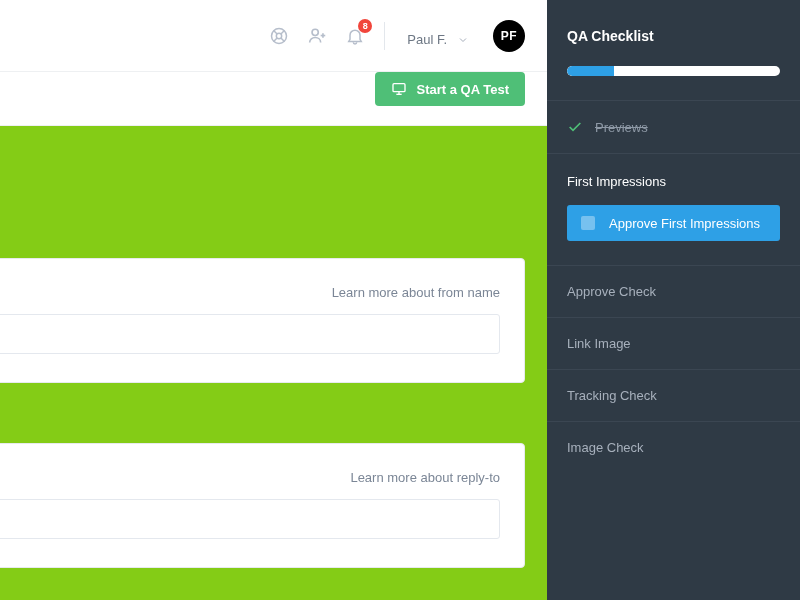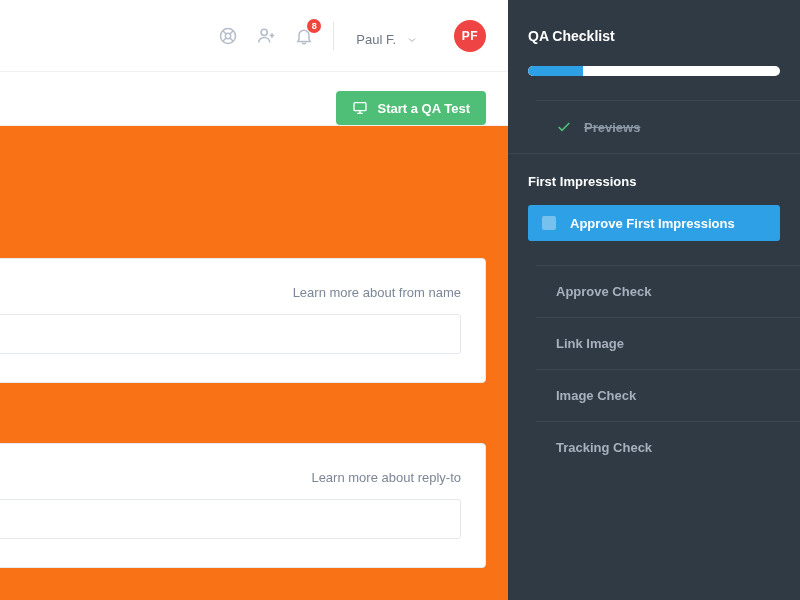--- a/index.html
+++ b/index.html
@@ -1,54 +1,54 @@
 <!DOCTYPE html>
 <html><head>
 <meta charset="utf-8">
 <style>
   * { box-sizing: border-box; margin: 0; padding: 0; }
   html, body { width: 800px; height: 600px; font-family: -apple-system, BlinkMacSystemFont, "Segoe UI", Helvetica, Arial, sans-serif; background: #f5f6f7; overflow: hidden; }
   .app { display: flex; width: 100%; height: 100%; }
   .main { flex: 1 1 auto; display: flex; flex-direction: column; background: #fff; min-width: 0; }
-  .sidebar { width: 292px; background: #2f3a45; color: #fff; display: flex; flex-direction: column; }
+  .sidebar { width: 253px; background: #2f3a45; color: #fff; display: flex; flex-direction: column; }
 
   
   .topbar { height: 72px; display: flex; align-items: center; justify-content: flex-end; padding: 0 22px; gap: 16px; border-bottom: 1px solid #eef0f2; background: #fff; }
   .topbar .icon-btn { position: relative; width: 22px; height: 22px; display: inline-flex; align-items: center; justify-content: center; color: #b6becb; cursor: pointer; }
   .topbar .icon-btn svg { display: block; }
   .badge { position: absolute; top: -6px; right: -6px; background: #f1453b; color: #fff; font-size: 9px; font-weight: 700; line-height: 14px; min-width: 14px; height: 14px; border-radius: 7px; text-align: center; padding: 0 3px; }
   .vsep { width: 1px; height: 28px; background: #e3e7ec; margin: 0 6px 0 2px; }
   .user-chip { display: inline-flex; align-items: center; gap: 10px; color: #6d7784; font-size: 13px; cursor: pointer; margin-top: 8px; }
-  .avatar { width: 32px; height: 32px; border-radius: 50%; background: #ef4444; color: #fff; display: inline-flex; align-items: center; justify-content: center; font-size: 12px; font-weight: 600; letter-spacing: 0.5px; margin-left: 20px; }
+  .avatar { width: 32px; height: 32px; border-radius: 50%; background: #000000; color: #fff; display: inline-flex; align-items: center; justify-content: center; font-size: 12px; font-weight: 600; letter-spacing: 0.5px; margin-left: 8px; }
 
   
-  .actionbar { height: 54px; display: flex; align-items: flex-end; justify-content: flex-end; padding: 0 22px; border-bottom: 1px solid #eef0f2; background: #fff; }
+  .actionbar { height: 54px; display: flex; align-items: flex-start; justify-content: flex-end; padding: 0 22px; border-bottom: 1px solid #eef0f2; background: #fff; }
   .btn-primary { background: #4fbf77; color: #fff; border: none; border-radius: 4px; height: 34px; padding: 0 16px; display: inline-flex; align-items: center; gap: 10px; font-size: 13px; font-weight: 600; cursor: pointer; }
   .btn-primary svg { display: block; }
 
   
-  .content { flex: 1 1 auto; background: #f97316; padding: 40px 0 4px 0; overflow: hidden; }
+  .content { flex: 1 1 auto; background: #84cc16; padding: 40px 0 4px 0; overflow: hidden; }
   
   .card { background: #fff; border: 1px solid #e7eaee; border-radius: 4px; margin-left: -260px; margin-right: 22px; margin-bottom: 28px; padding-bottom: 28px; }
   .card-hint { font-size: 13px; color: #7b8696; text-align: right; padding: 26px 24px 14px 24px; }
   .card-input { margin: 0 24px; height: 40px; border: 1px solid #e4e8ee; border-radius: 3px; background: #fff; padding: 0 12px; display: block; width: calc(100% - 48px); }
   .spacer-top { height: 92px; }
 
   
   .side-head { padding: 28px 20px 22px 20px; font-size: 14px; font-weight: 700; }
   .progress-wrap { padding: 0 20px 24px 20px; }
   .progress { height: 10px; background: #fff; border-radius: 5px; overflow: hidden; }
   .progress-fill { height: 100%; background: #2ea0e6; border-radius: 5px 0 0 5px; }
-  .side-item { padding: 18px 20px; font-size: 13px; font-weight: 700; color: #a7b0bc; border-top: 1px solid #3b4652; display: flex; align-items: center; gap: 12px; cursor: pointer; margin-left: 28px; }
+  .side-item { padding: 18px 20px; font-size: 13px; font-weight: 400; color: #a7b0bc; border-top: 1px solid #3b4652; display: flex; align-items: center; gap: 12px; cursor: pointer; }
   .side-item.done { color: #8e99a6; }
   .side-item.done .label { text-decoration: line-through; }
   .side-item.done svg { color: #4fbf77; flex-shrink: 0; }
   .side-section { border-top: 1px solid #3b4652; padding: 20px 20px 24px 20px; }
-  .side-section-title { font-size: 13px; font-weight: 700; color: #fff; margin-bottom: 16px; }
-  .approve-btn { width: 100%; background: #2ea0e6; color: #fff; border: none; border-radius: 3px; height: 36px; display: flex; align-items: center; gap: 14px; padding: 0 14px; font-size: 13px; font-weight: 700; cursor: pointer; }
+  .side-section-title { font-size: 13px; font-weight: 400; color: #fff; margin-bottom: 16px; }
+  .approve-btn { width: 100%; background: #2ea0e6; color: #fff; border: none; border-radius: 3px; height: 36px; display: flex; align-items: center; gap: 14px; padding: 0 14px; font-size: 13px; font-weight: 400; cursor: pointer; }
   .approve-btn .sq { width: 14px; height: 14px; background: rgba(255,255,255,0.35); border-radius: 2px; flex-shrink: 0; }
 </style>
 </head>
 <body>
 
 <div class="app">
   <div class="main">
 
     <div class="topbar">
       <span class="icon-btn">
@@ -134,19 +134,19 @@
       </button>
     </div>
 
     <div class="side-item">
       <span>Approve Check</span>
     </div>
     <div class="side-item">
       <span>Link Image</span>
     </div>
     <div class="side-item">
-      <span>Image Check</span>
+      <span>Tracking Check</span>
     </div>
     <div class="side-item">
-      <span>Tracking Check</span>
+      <span>Image Check</span>
     </div>
   </div>
 </div>
 
 </body></html>

